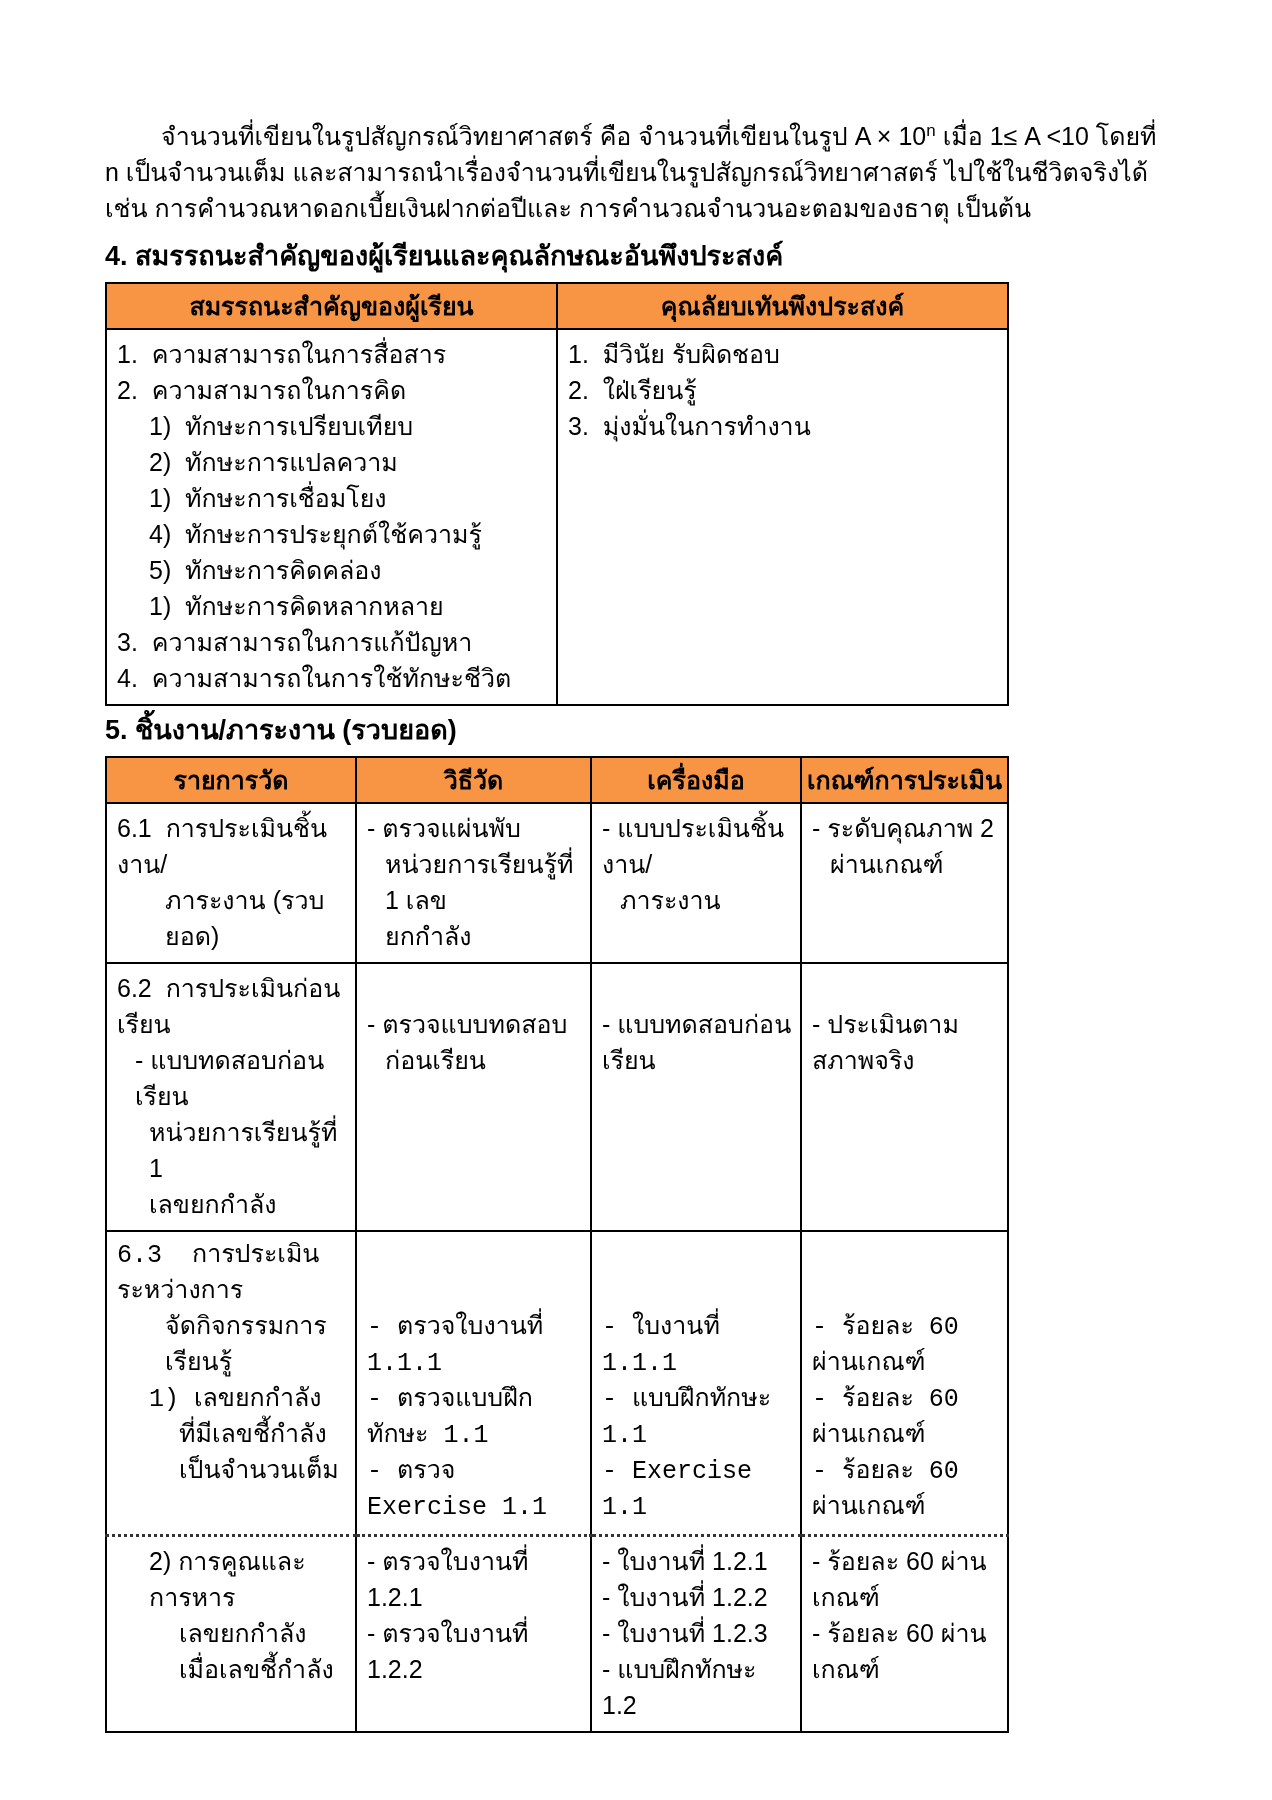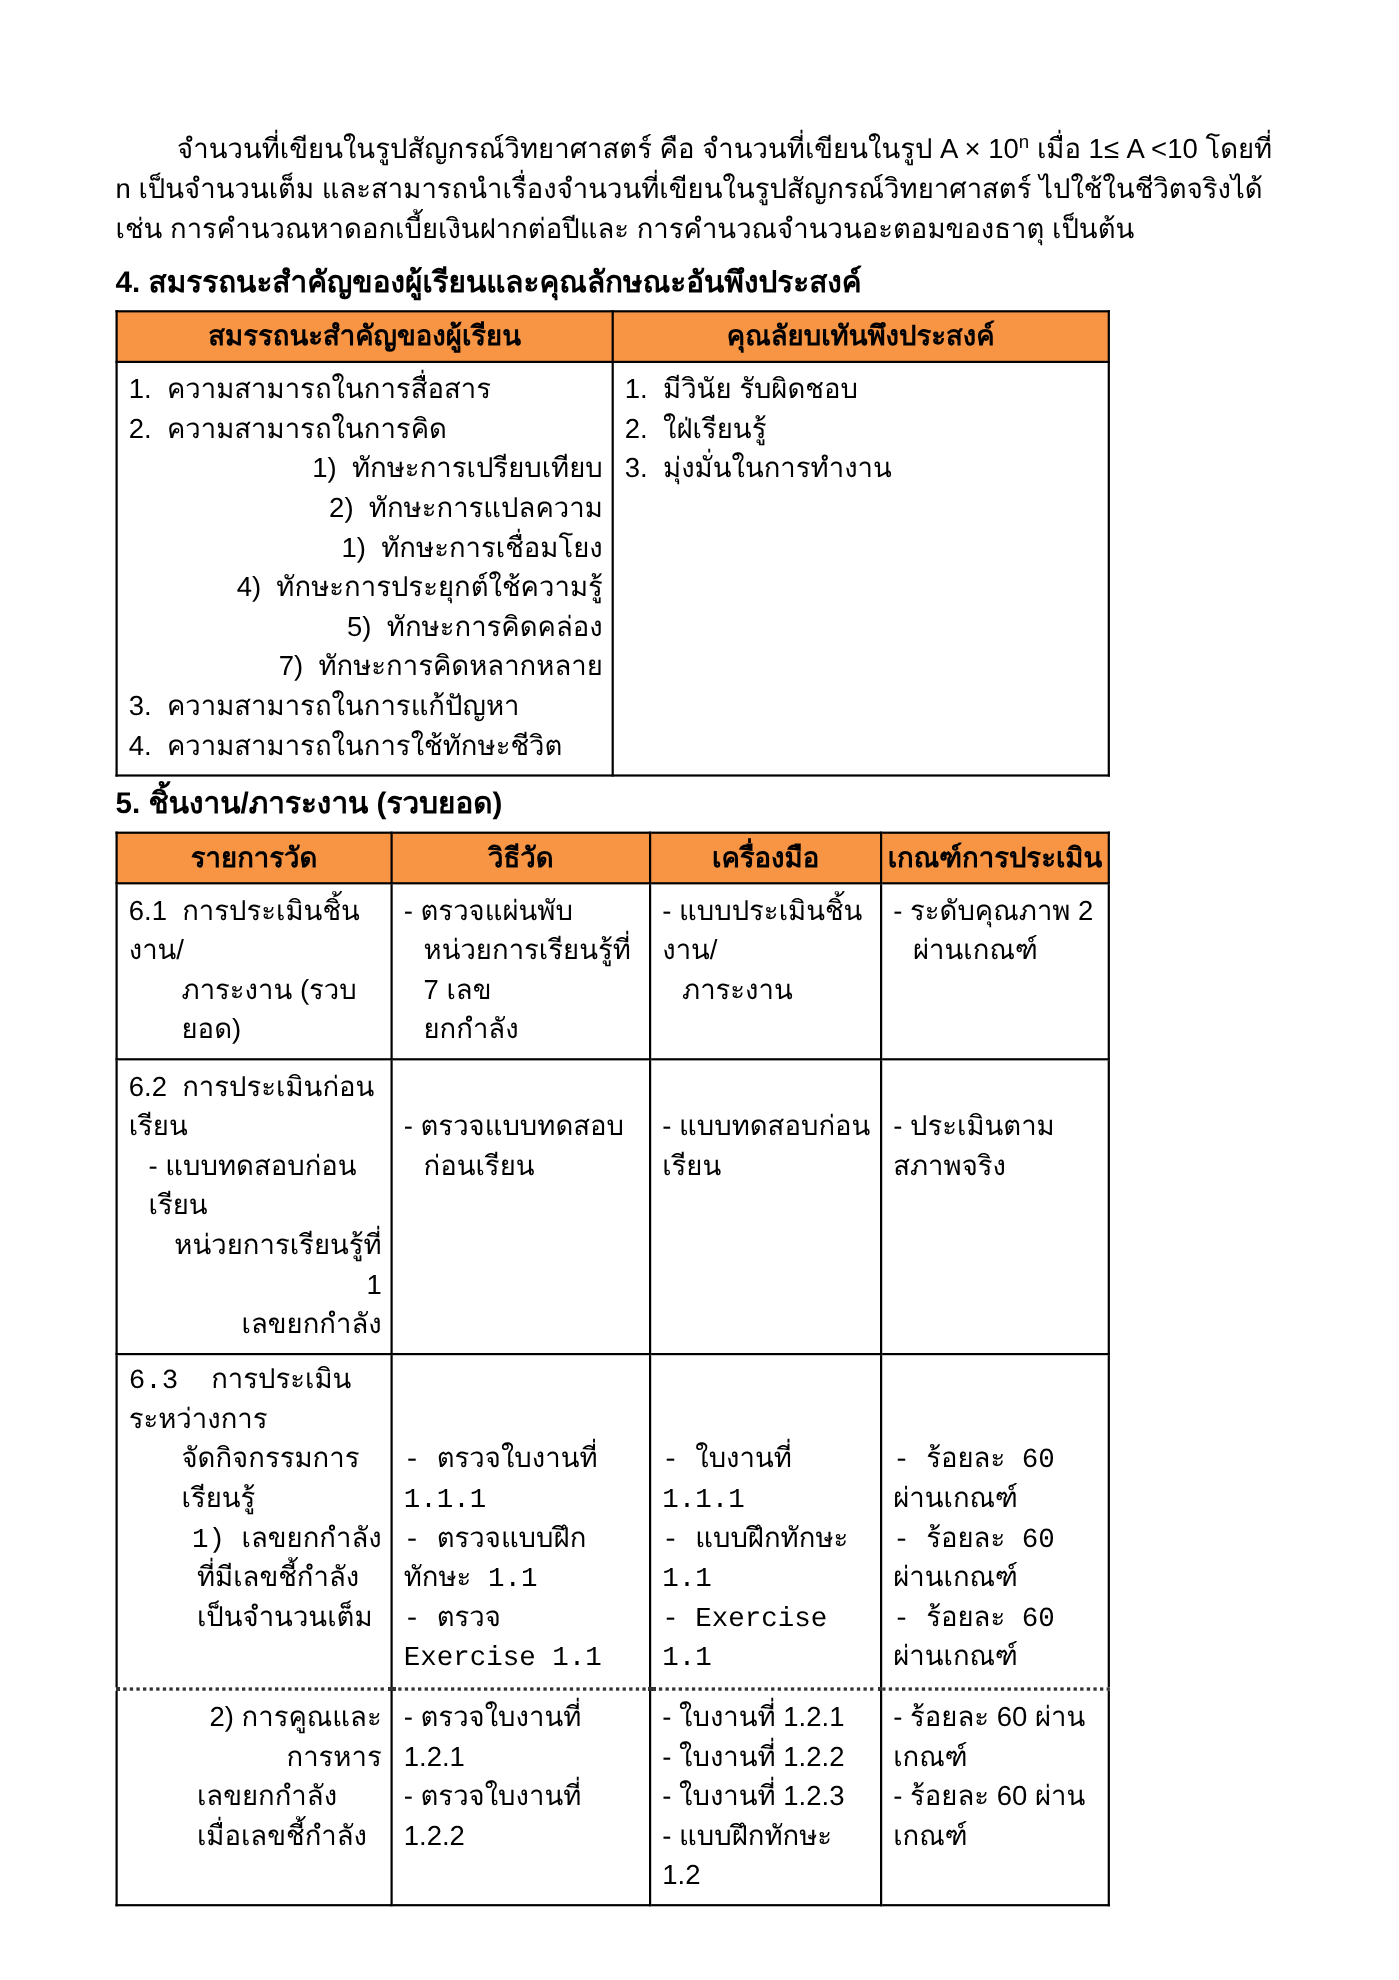--- a/index.html
+++ b/index.html
@@ -38,21 +38,21 @@
     font-weight:bold;
     text-align:center;
     vertical-align:middle;
     height:44px;
     padding:4px 4px;
   }
   .tbl td { padding:6px 8px 8px 10px; }
 
   .line { min-height:36px; white-space:pre-wrap; }
   .ind1 { padding-left:18px; }
-  .ind2 { padding-left:32px;text-align:right; }
+  .ind2 { padding-left:32px; }
   .ind3 { padding-left:48px; }
   .ind4 { padding-left:62px; }
 
   
   td.pt1 { padding-top:42px; }
   td.pt2 { padding-top:78px; }
 
   tr.r63a td { border-bottom:0; height:195px;font-family:Liberation Mono, monospace; }
   tr.r63b td { border-top:3px dotted #333; height:165px; }
 
@@ -82,21 +82,21 @@
     <tbody>
       <tr>
         <td>
             <div class="line">1.  ความสามารถในการสื่อสาร</div>
             <div class="line">2.  ความสามารถในการคิด</div>
             <div class="line ind2">1)  ทักษะการเปรียบเทียบ</div>
             <div class="line ind2">2)  ทักษะการแปลความ</div>
             <div class="line ind2">1)  ทักษะการเชื่อมโยง</div>
             <div class="line ind2">4)  ทักษะการประยุกต์ใช้ความรู้</div>
             <div class="line ind2">5)  ทักษะการคิดคล่อง</div>
-            <div class="line ind2">7)  ทักษะการคิดหลากหลาย</div>
+            <div class="line ind2">1)  ทักษะการคิดหลากหลาย</div>
             <div class="line">3.  ความสามารถในการแก้ปัญหา</div>
             <div class="line">4.  ความสามารถในการใช้ทักษะชีวิต</div>
           </td>
         <td>
             <div class="line">1.  มีวินัย รับผิดชอบ</div>
             <div class="line">2.  ใฝ่เรียนรู้</div>
             <div class="line">3.  มุ่งมั่นในการทำงาน</div>
           </td>
       </tr>
     </tbody>
@@ -121,21 +121,21 @@
       </tr>
     </thead>
     <tbody>
       <tr class="r61">
         <td>
             <div class="line">6.1  การประเมินชิ้นงาน/</div>
             <div class="line ind3">ภาระงาน (รวบยอด)</div>
           </td>
         <td>
             <div class="line">- ตรวจแผ่นพับ</div>
-            <div class="line ind1">หน่วยการเรียนรู้ที่ 7 เลข</div>
+            <div class="line ind1">หน่วยการเรียนรู้ที่ 1 เลข</div>
             <div class="line ind1">ยกกำลัง</div>
           </td>
         <td>
             <div class="line">- แบบประเมินชิ้นงาน/</div>
             <div class="line ind1">ภาระงาน</div>
           </td>
         <td>
             <div class="line">- ระดับคุณภาพ 2</div>
             <div class="line ind1">ผ่านเกณฑ์</div>
           </td>

